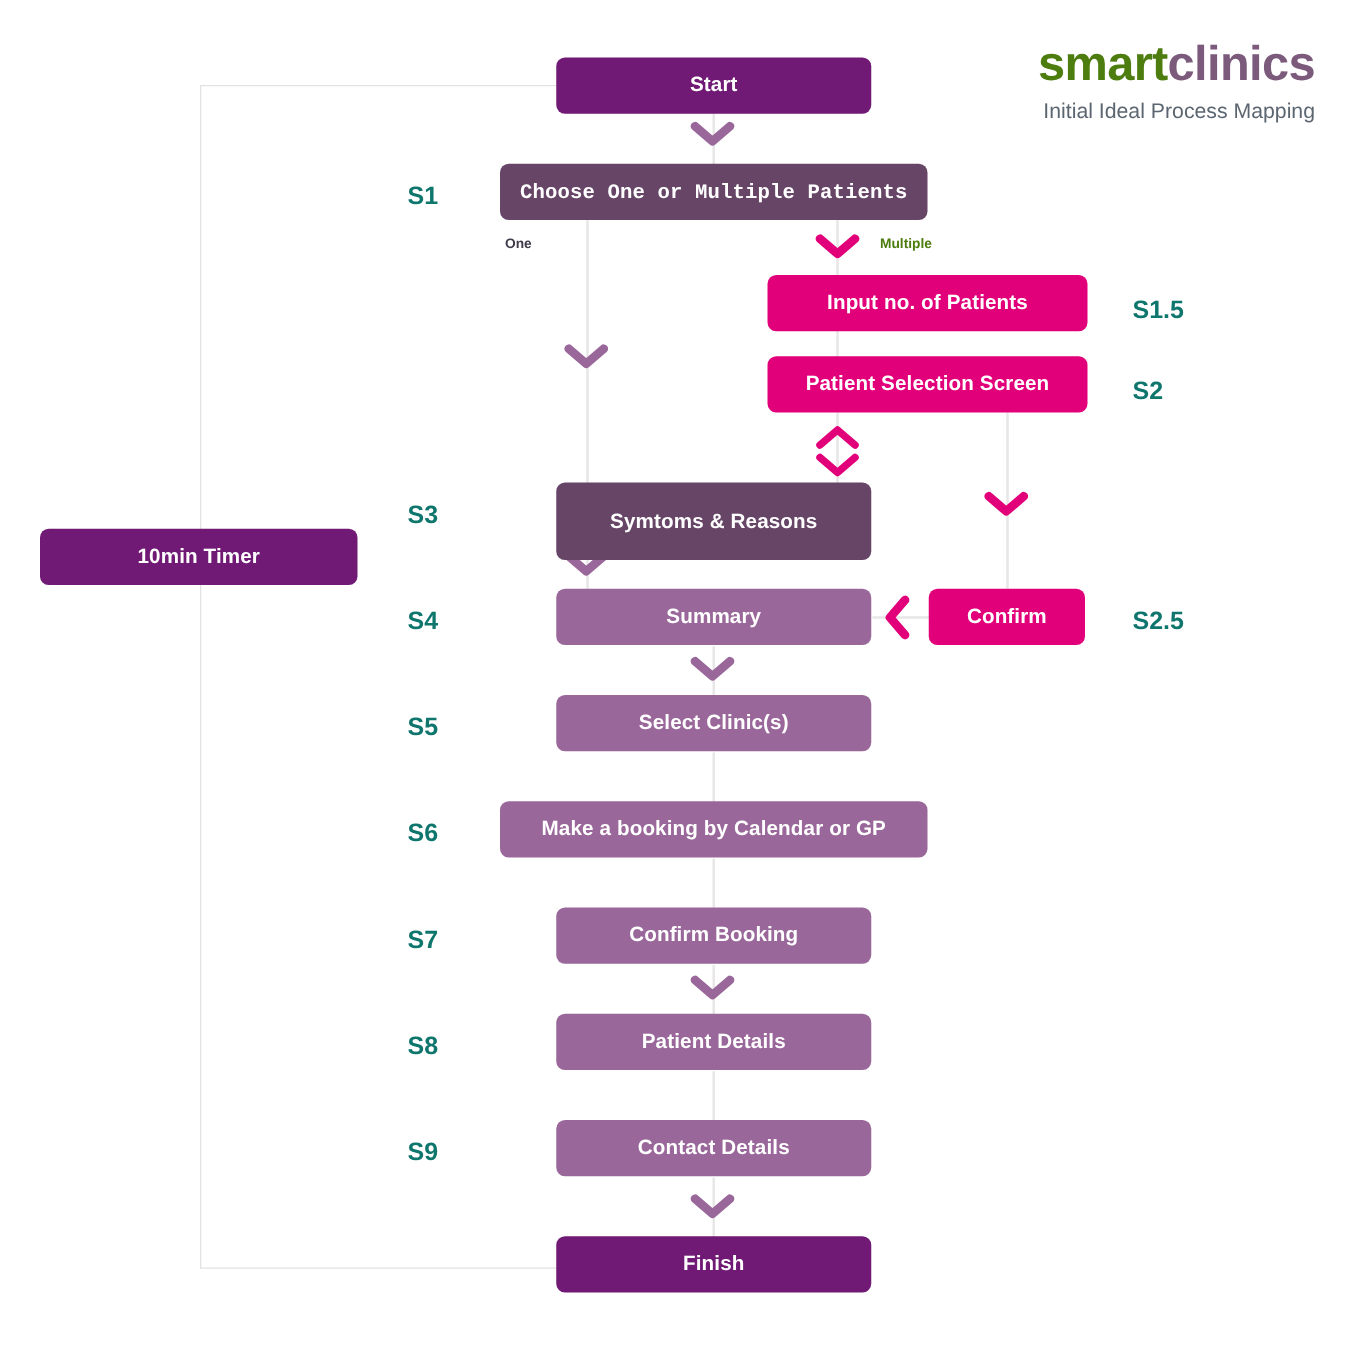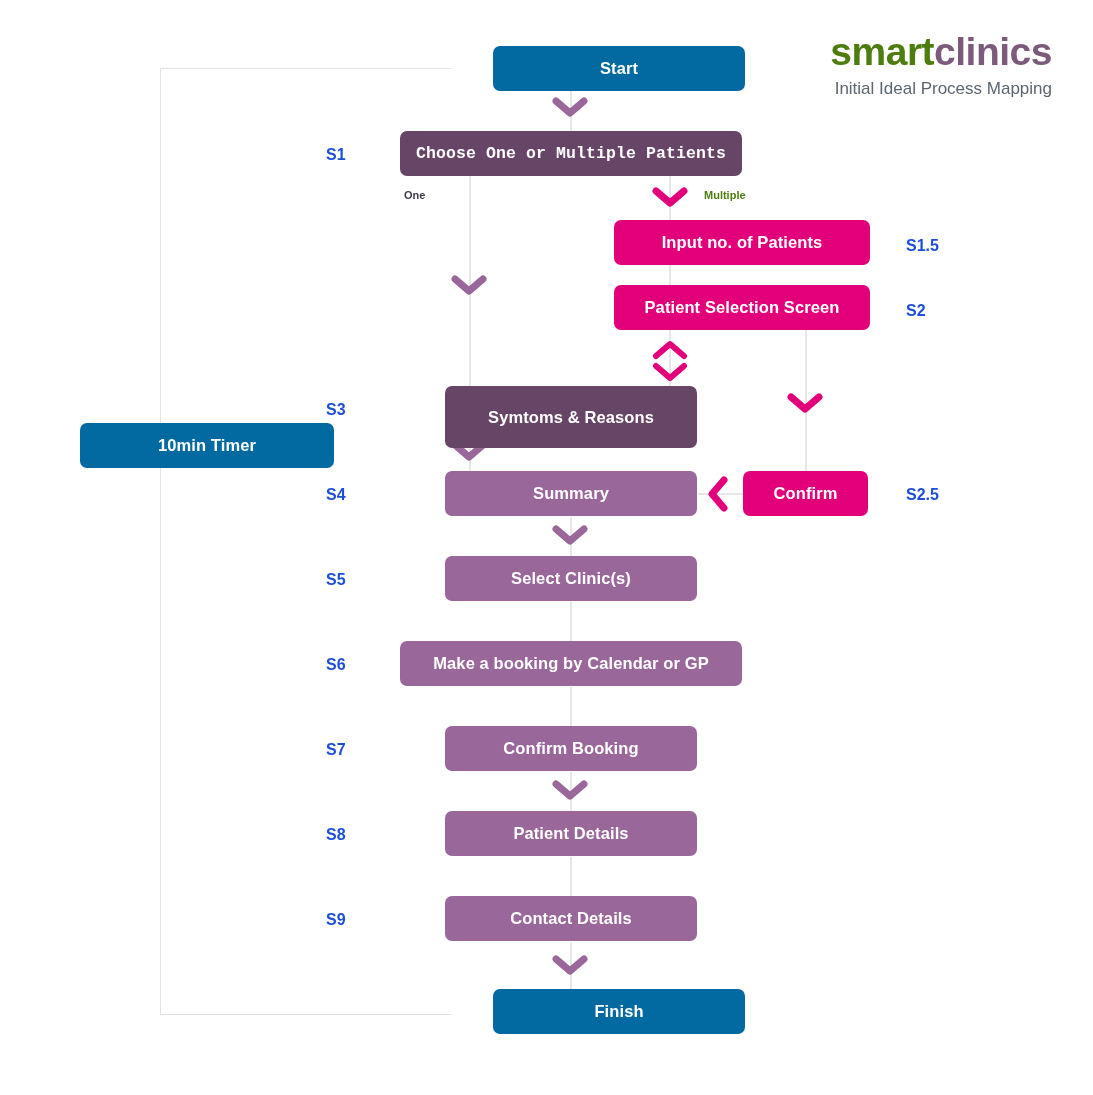--- a/index.html
+++ b/index.html
@@ -64,31 +64,31 @@
     display: flex;
     align-items: center;
     justify-content: center;
     font-size: 16.5px;
     font-weight: bold;
     letter-spacing: 0.1px;
     text-align: center;
     box-sizing: border-box;
     padding: 0 10px;
   }
-  .n-orange { background: #0369a1; margin-left: 48px; }
+  .n-orange { background: #701a75; }
   .n-dark   { background: #674567; }
   .n-mid    { background: #9A679A; }
   .n-pink   { background: #E2007A; }
 
   
   .steplabel {
     position: absolute;
-    font-size: 16px;
-    font-weight: bold;
-    color: #1d4ed8;
+    font-size: 20px;
+    font-weight: bold;
+    color: #0f766e;
     white-space: nowrap;
   }
 
   
   .branchlabel {
     position: absolute;
     font-size: 11px;
     font-weight: bold;
     white-space: nowrap;
   }

